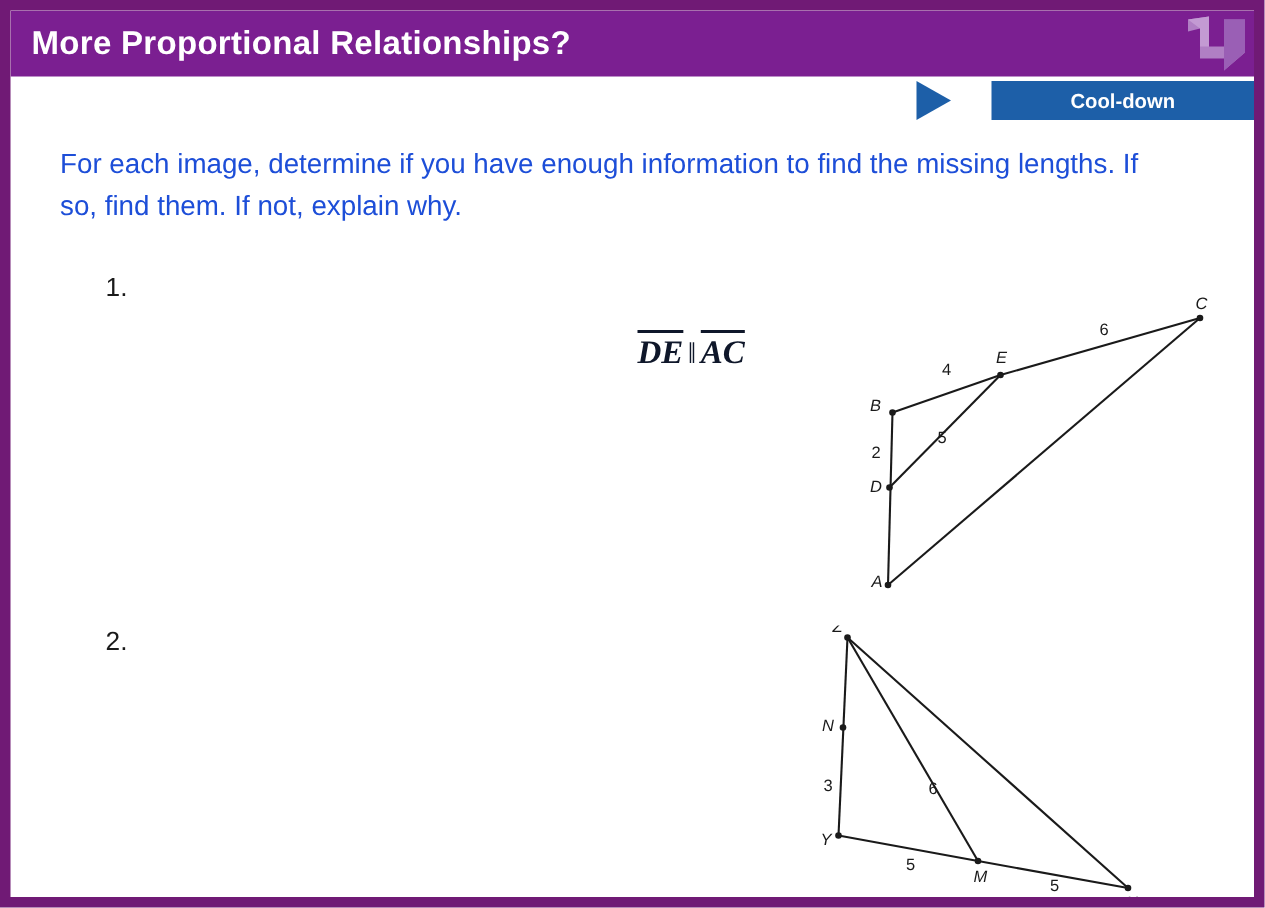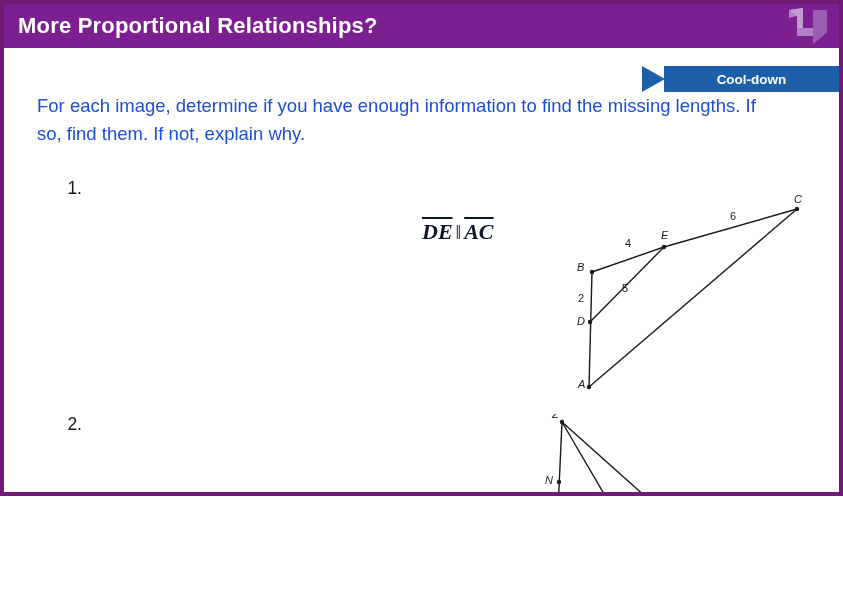--- a/index.html
+++ b/index.html
@@ -10,22 +10,22 @@
     width: 843px;
     height: 605px;
     background: #ffffff;
     font-family: "Liberation Sans", sans-serif;
     overflow: hidden;
     position: relative;
   }
   .page {
     position: relative;
     width: 843px;
-    height: 496px;
-    border: 4px solid #701a75;
+    height: 605px;
+    border: 7px solid #701a75;
     box-sizing: border-box;
     overflow: hidden;
   }
   
   .header-bar {
     position: absolute;
     left: 0;
     top: 0;
     width: 843px;
     height: 44px;
@@ -44,23 +44,24 @@
     position: absolute;
     right: 18px;
     top: 2px;
     width: 46px;
     height: 40px;
   }
   
   .ribbon {
     position: absolute;
     right: 0;
-    top: 62px;
+    top: 47px;
     height: 26px;
     width: 197px;
+    padding-left: 28px;
   }
   .ribbon-body {
     position: absolute;
     right: 0;
     top: 0;
     height: 26px;
     width: 175px;
     background: #1d5fa8;
     display: flex;
     align-items: center;

